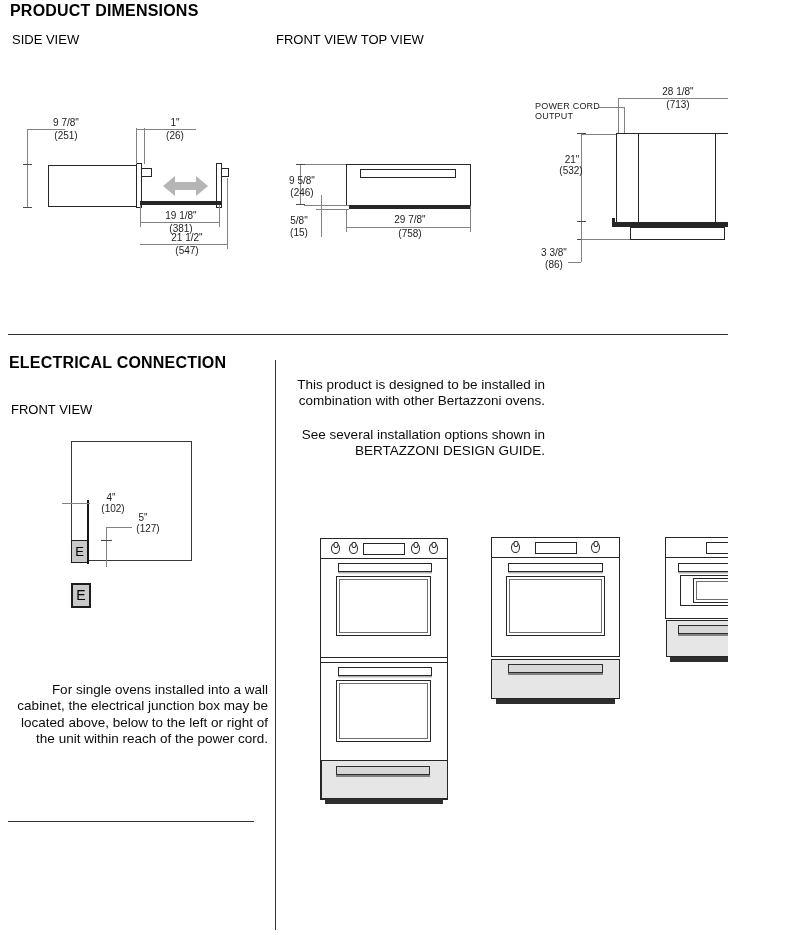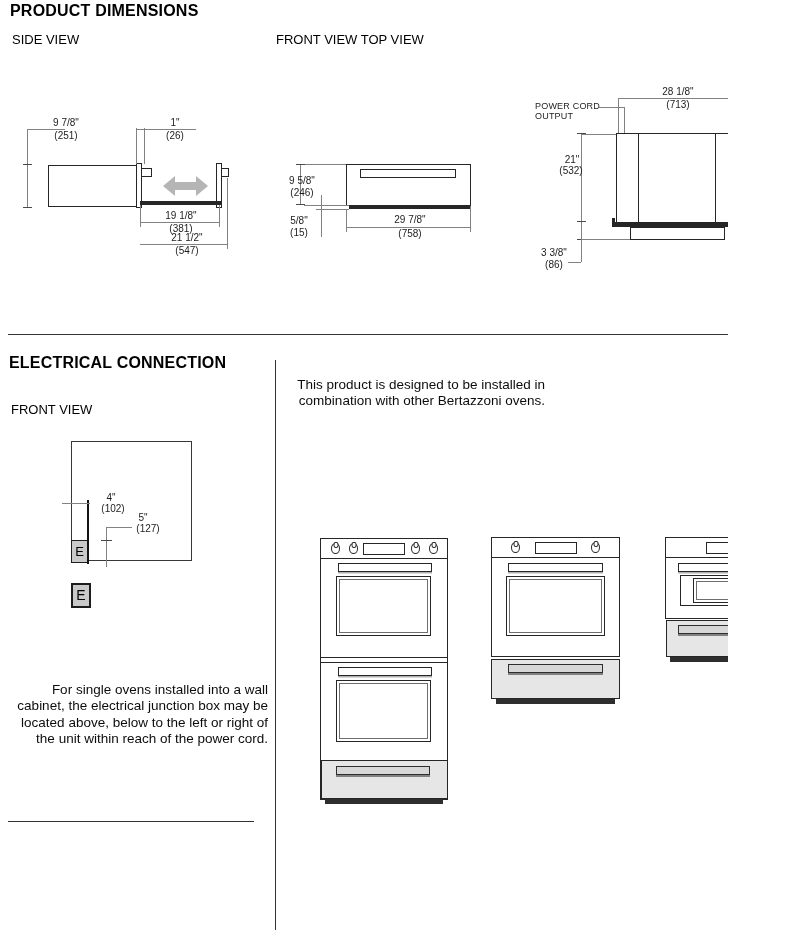--- a/index.html
+++ b/index.html
@@ -176,20 +176,21 @@
     <div class="tickh" style="left:93px;top:540px;width:11px"></div>
     <div class="ebox ebox2" style="left:63px;top:583px;width:20px;height:25px">E</div>
   </div>
 
   <div class="para" style="left:2px;top:682px;width:258px">
     <p>For single ovens installed into a wall cabinet, the electrical junction box may be located above, below to the left or right of the unit within reach of the power cord.</p>
   </div>
   <div class="dhl" style="left:0;top:821px;width:246px;height:1px;background:#333"></div>
 
   <div class="para" style="left:287px;top:377px;width:250px">This product is designed to be installed in combination with other Bertazzoni ovens.</div>
+  <div class="para" style="left:287px;top:427px;width:250px">See several installation options shown in BERTAZZONI DESIGN GUIDE.</div>
 
   <div class="oven" style="left:312px;top:538px;width:128px;height:267px">
     <div class="rect" style="left:0;top:0;width:128px;height:262px"></div>
     <div class="dhl" style="left:1px;top:20px;width:126px;height:1.2px"></div>
     <div class="knob" style="left:11px;top:5px"></div>
     <div class="knob" style="left:29px;top:5px"></div>
     <div class="rect thin" style="left:43px;top:5px;width:42px;height:12px"></div>
     <div class="knob" style="left:91px;top:5px"></div>
     <div class="knob" style="left:109px;top:5px"></div>
     <div class="ohandle" style="left:18px;top:25px;width:94px;height:9px"></div>

